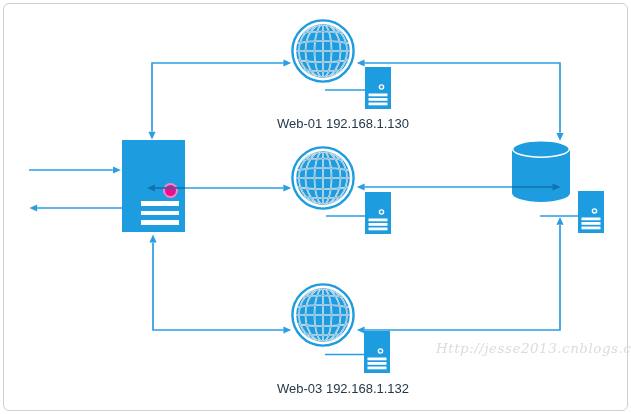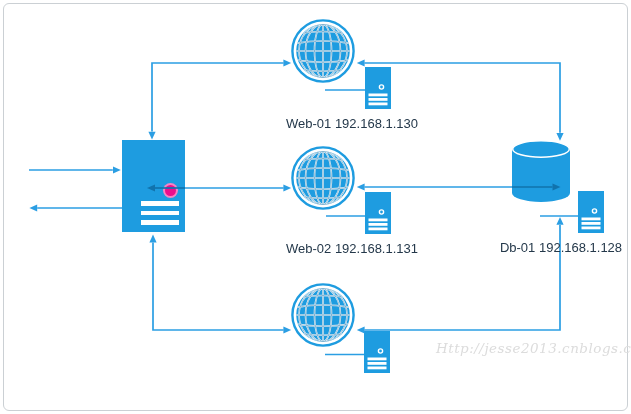--- a/index.html
+++ b/index.html
@@ -27,21 +27,21 @@
   svg.icon{position:absolute; overflow:visible;}
   .overlay{position:absolute; inset:0; width:631px; height:414px; pointer-events:none; z-index:5;}
   .c{stroke:var(--line); stroke-width:1.7; fill:none;}
   .ah{fill:var(--line); stroke:none;}
   .cd{stroke:var(--dark); stroke-width:1.7; fill:none;}
   .ahd{fill:var(--dark); stroke:none;}
   .lbl{
     position:absolute; font-size:13px; color:var(--ink); white-space:nowrap; z-index:6;
     line-height:13px;
   }
-  .lbl.center{text-align:center;}
+  .lbl.center{}
   .watermark{
     position:absolute; left:436px; top:340px; z-index:2;
     font-family:"DejaVu Serif", serif; font-style:italic; font-size:13.5px;
     color:var(--wm); letter-spacing:.5px; white-space:nowrap;
   }
 </style>
 </head>
 <body>
 
 <div class="stage">
@@ -156,17 +156,16 @@
     <polygon class="ah" points="364.6,326.4 364.6,333.6 356.8,330"></polygon>
     <polygon class="ah" points="556.4,224.8 563.6,224.8 560,217"></polygon>
 
     <path class="c" d="M325,90 H365"></path>
     <path class="c" d="M326,216 H365"></path>
     <path class="c" d="M325,354.5 H364"></path>
     <path class="c" d="M540,216 H578"></path>
   </svg>
 
   <div class="lbl center" style="left:277px; top:117px; width:150px">Web-01 192.168.1.130</div>
-  <div class="lbl center" style="left:277px; top:242px; width:150px">Web-02 192.168.1.131</div>
-  <div class="lbl center" style="left:496px; top:241px; width:130px">Db-01 192.168.1.128</div>
+  <div class="lbl center" style="left:277px; top:382px; width:150px">Web-03 192.168.1.132</div>
 
   <div class="watermark">Http://jesse2013.cnblogs.com</div>
 </div>
 
 </body></html>

